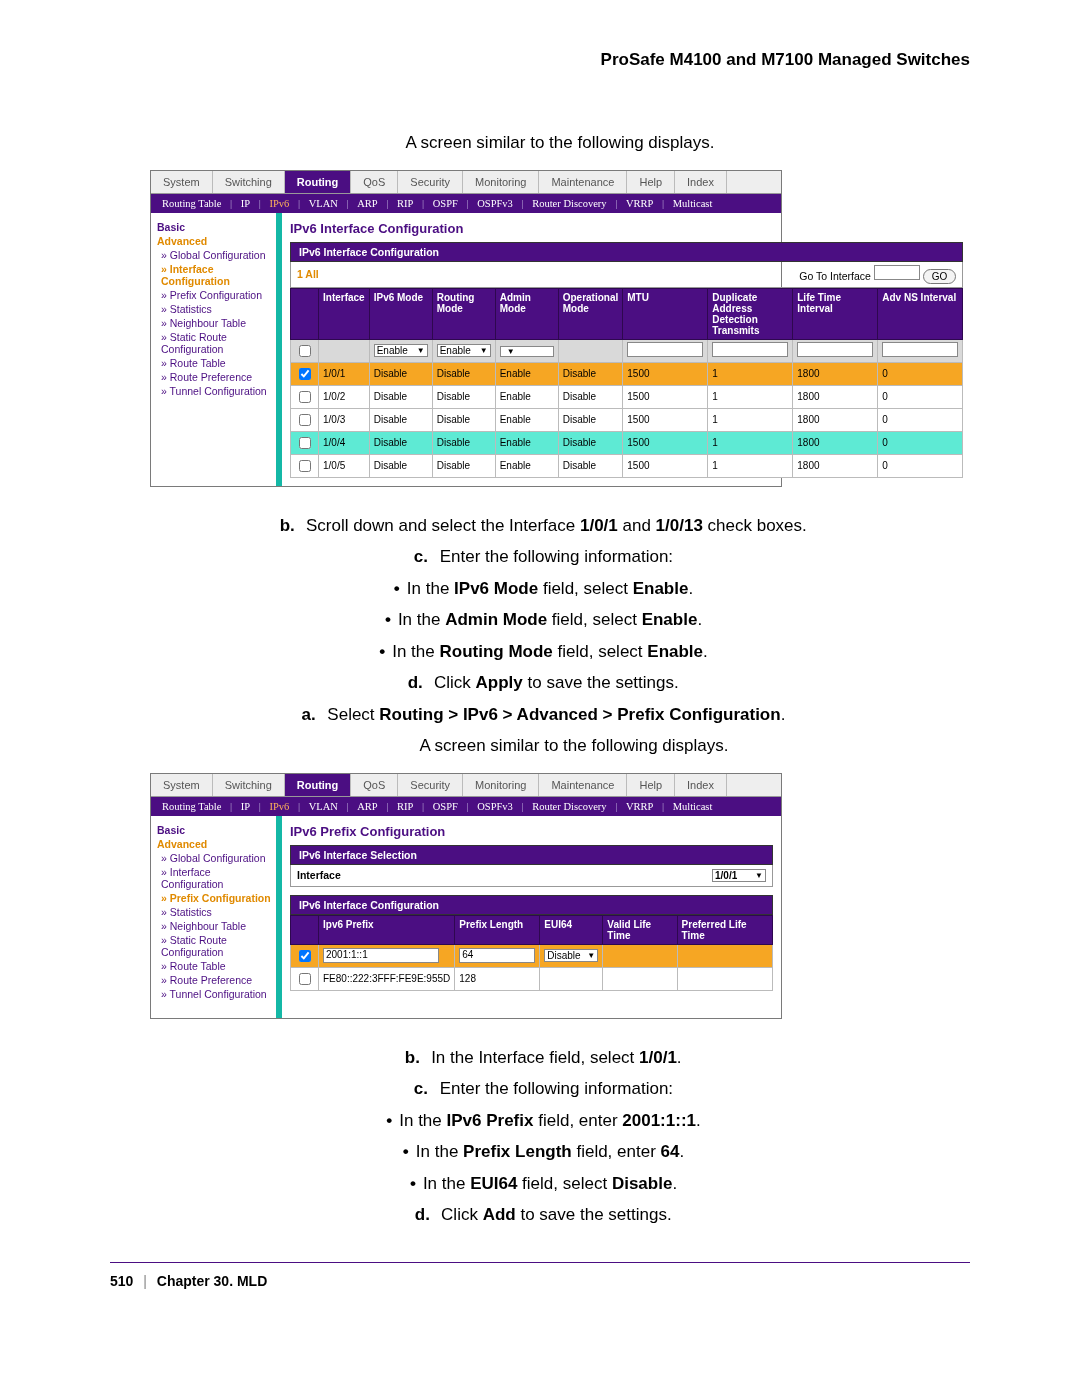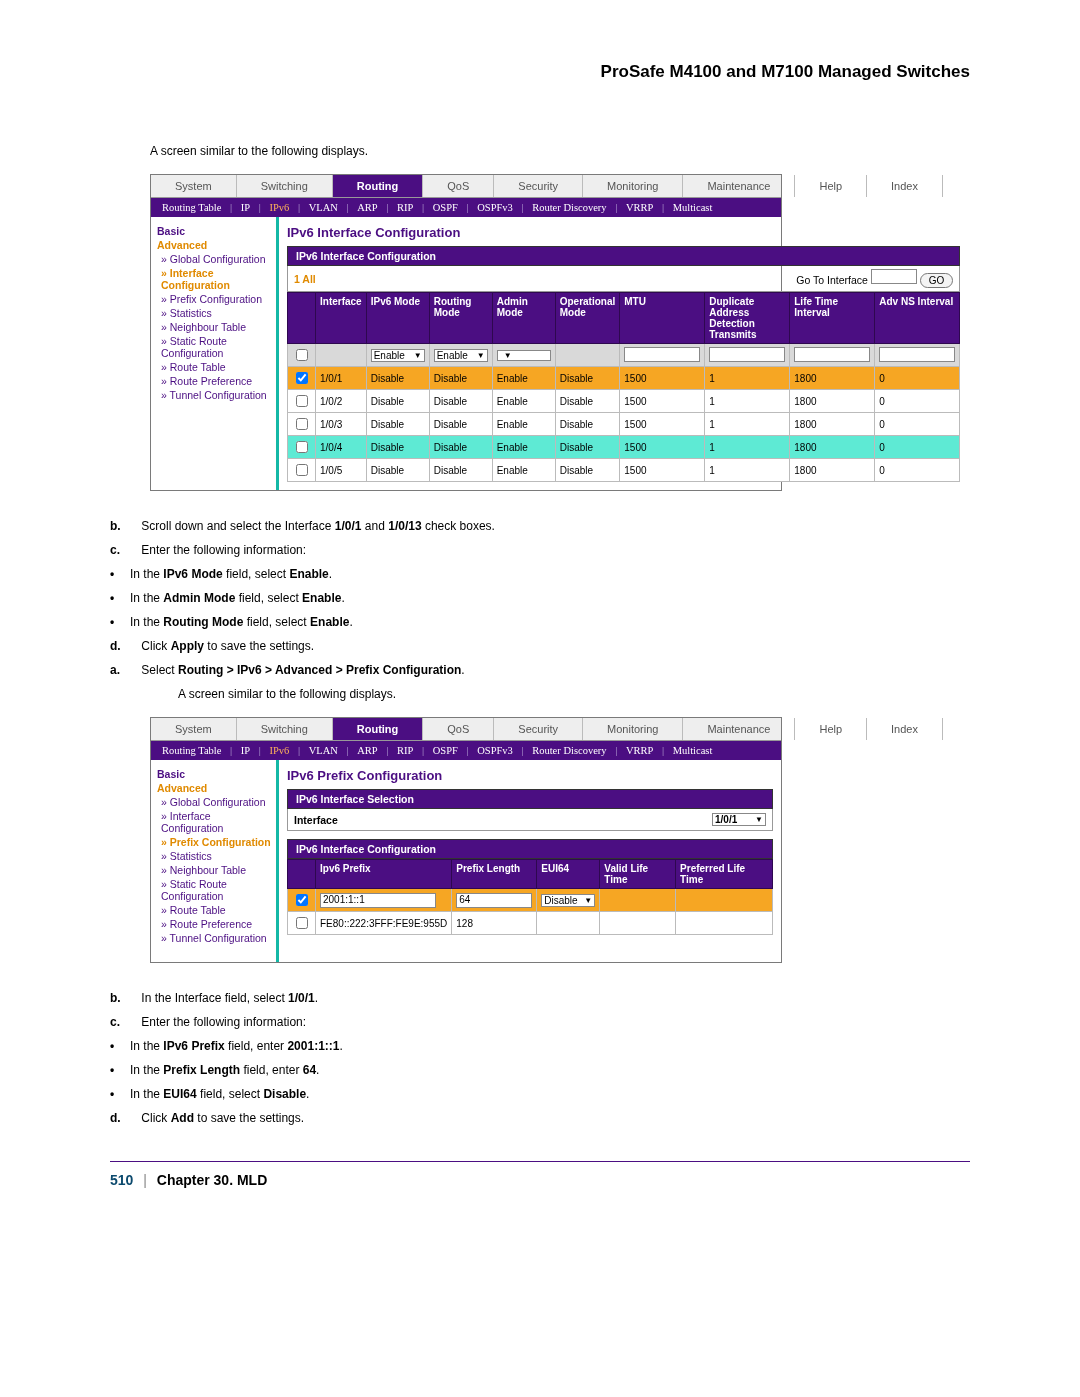--- a/index.html
+++ b/index.html
@@ -3,55 +3,55 @@
 <meta charset="utf-8">
 <style>
   body {
     margin: 0;
     background: #fff;
     font-family: Arial, Helvetica, sans-serif;
     color: #000;
   }
   .page {
     width: 1080px;
-    margin: 12px auto;
+    margin: 0 auto;
     padding: 50px 110px 40px 110px;
     box-sizing: border-box;
   }
   .hdr {
     text-align: right;
     font-weight: bold;
     font-size: 17px;
     margin-bottom: 60px;
   }
-  .bodytext { font-size: 12px; line-height: 1.5; }
+  .bodytext { font-size: 17px; line-height: 1.5; text-align: center; }
   .indent1 { margin-left: 40px; }
   .indent2 { margin-left: 80px; }
   .list-line { margin: 6px 0; }
   .list-marker { display:inline-block; width: 28px; font-weight: bold; }
   .bullet { display:inline-block; width: 20px; font-weight: bold; }
   .screenshot {
     margin: 14px 0 26px 40px;
     border: 1px solid #7a7a7a;
     font-family: Verdana, Arial, sans-serif;
     font-size: 11px;
     background: #fff;
     width: 630px;
   }
   .tabs { display:flex; background:#eee; border-bottom:1px solid #999; }
-  .tabs .tab { padding:5px 24px; border-right:1px solid #bbb; color:#555; }
+  .tabs .tab { padding:5px 12px; border-right:1px solid #bbb; color:#555; }
   .tabs .tab.active { background:#4b0e82; color:#fff; font-weight:bold; }
   .subnav { background:#4b0e82; color:#fff; padding:4px 8px; font-size:10.5px;font-family:Liberation Serif, serif; }
   .subnav span { color:#fff; margin:0 3px; }
   .subnav .sep { color:#b8a6d6; }
   .subnav .on { color:#ffb35a; }
   .pane { display:flex; }
   .side {
     width: 115px; background:#fff; padding:6px 4px 16px 6px;
-    font-size:10.5px; color:#4b0e82; border-right:3px solid #14b8a6;
+    font-size:10.5px; color:#4b0e82; border-right:6px solid #14b8a6;
     flex: none;
   }
   .side .hd { font-weight:bold; margin:2px 0; }
   .side .hl { color:#e08a00; font-weight:bold; }
   .side .it { margin:2px 0 2px 4px; }
   .main { flex:1; padding:6px 8px 8px 8px; }
   .sectitle { color:#4b0e82; font-weight:bold; font-size:13px; margin:2px 0 6px 0; }
   .subsec {
     background:#4b0e82; color:#fff; font-weight:bold; font-size:10.5px;
     padding:3px 8px; border:1px solid #333;
@@ -88,21 +88,21 @@
     display:inline-block; padding:0 2px; font-size:10px;
   }
   .selrow-inner {
     background:#fff; padding:4px 6px; border:1px solid #999; border-top:none;
     display:flex; align-items:center; gap:14px; font-weight:bold; font-size:10.5px;
   }
   .footer {
     border-top:1px solid #4b0e82; margin-top:34px; padding-top:10px;
     font-size:14px;
   }
-  .footer .pg { color:#0c4a6e; font-weight:bold; }
+  .footer .pg { color:#000000; font-weight:bold; }
   .footer .sep2 { color:#888; margin:0 6px; }
 </style>
 </head>
 <body>
 
 <div class="page">
   <div class="hdr">ProSafe M4100 and M7100 Managed Switches</div>
 
   <div class="bodytext indent1">A screen similar to the following displays.</div>
 

